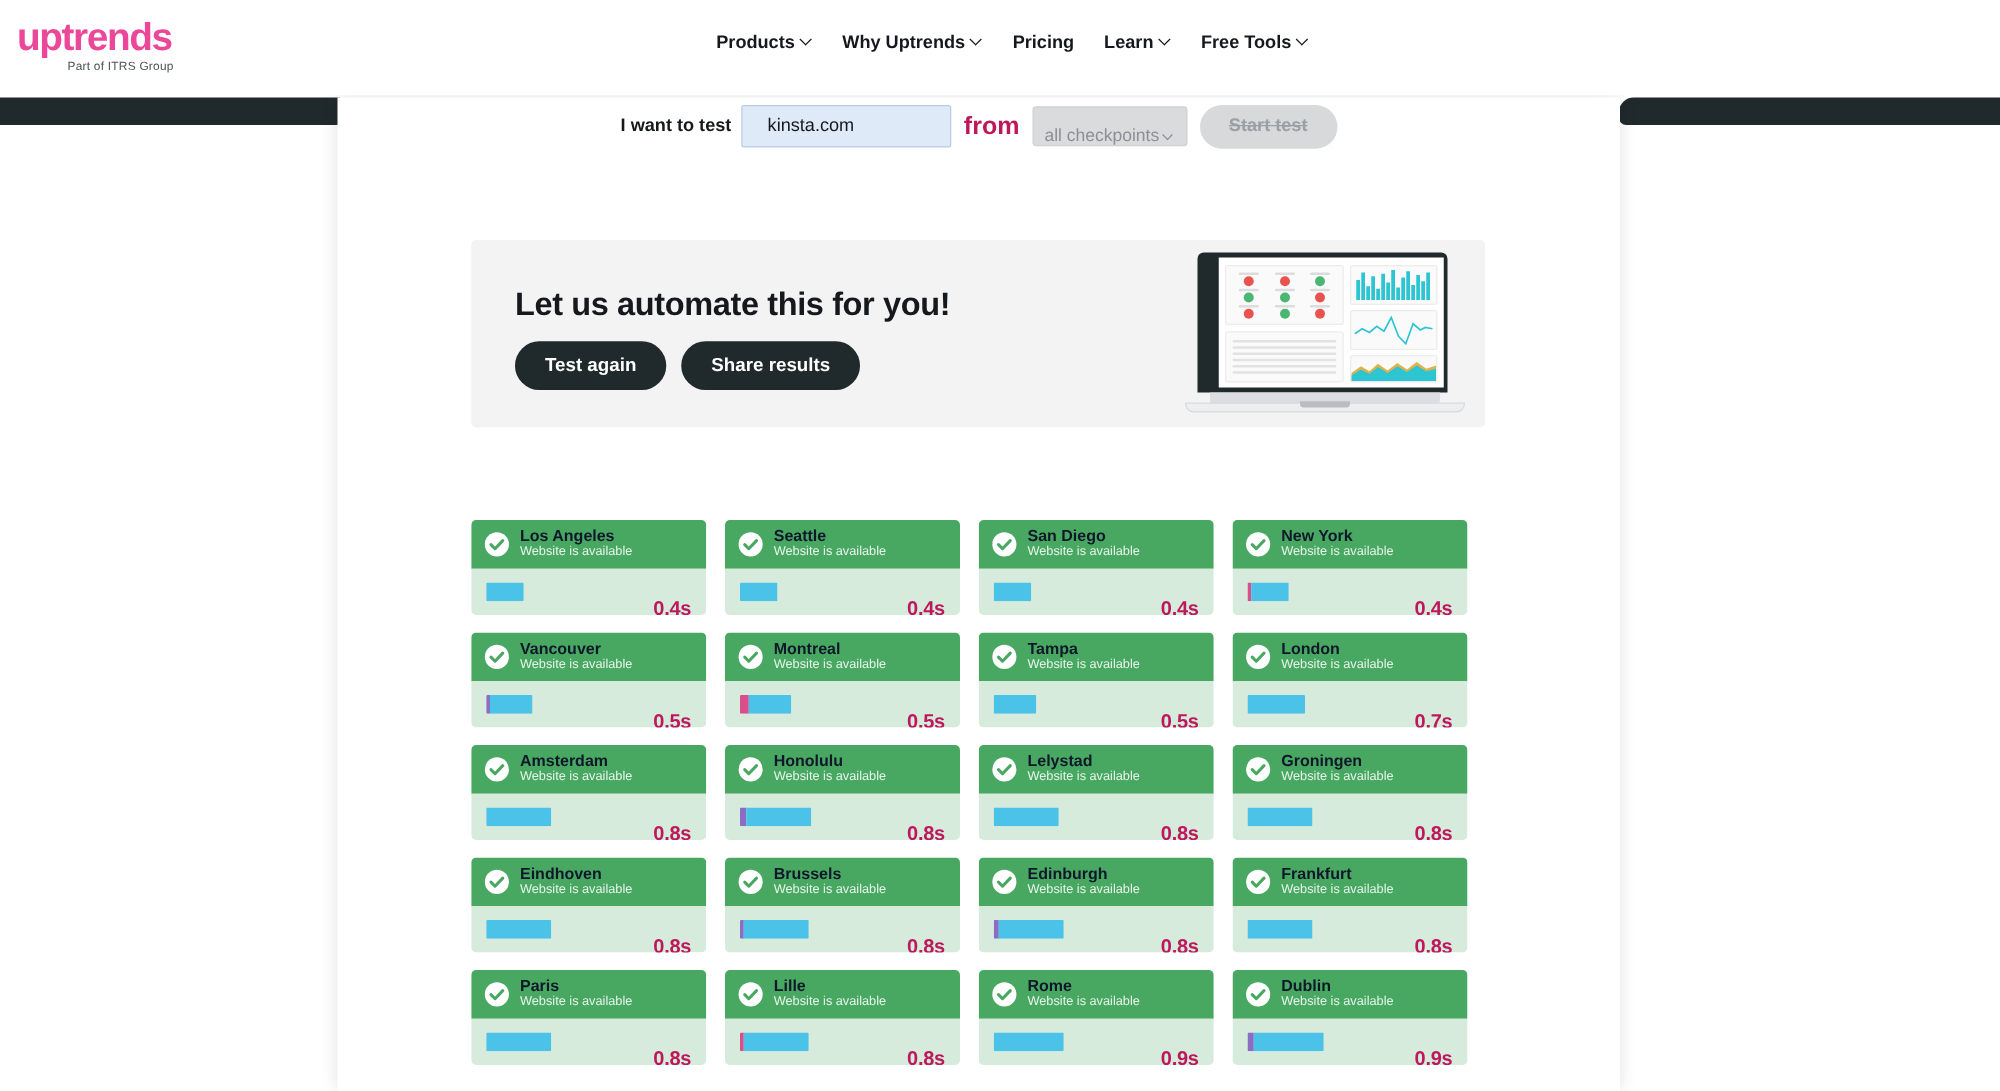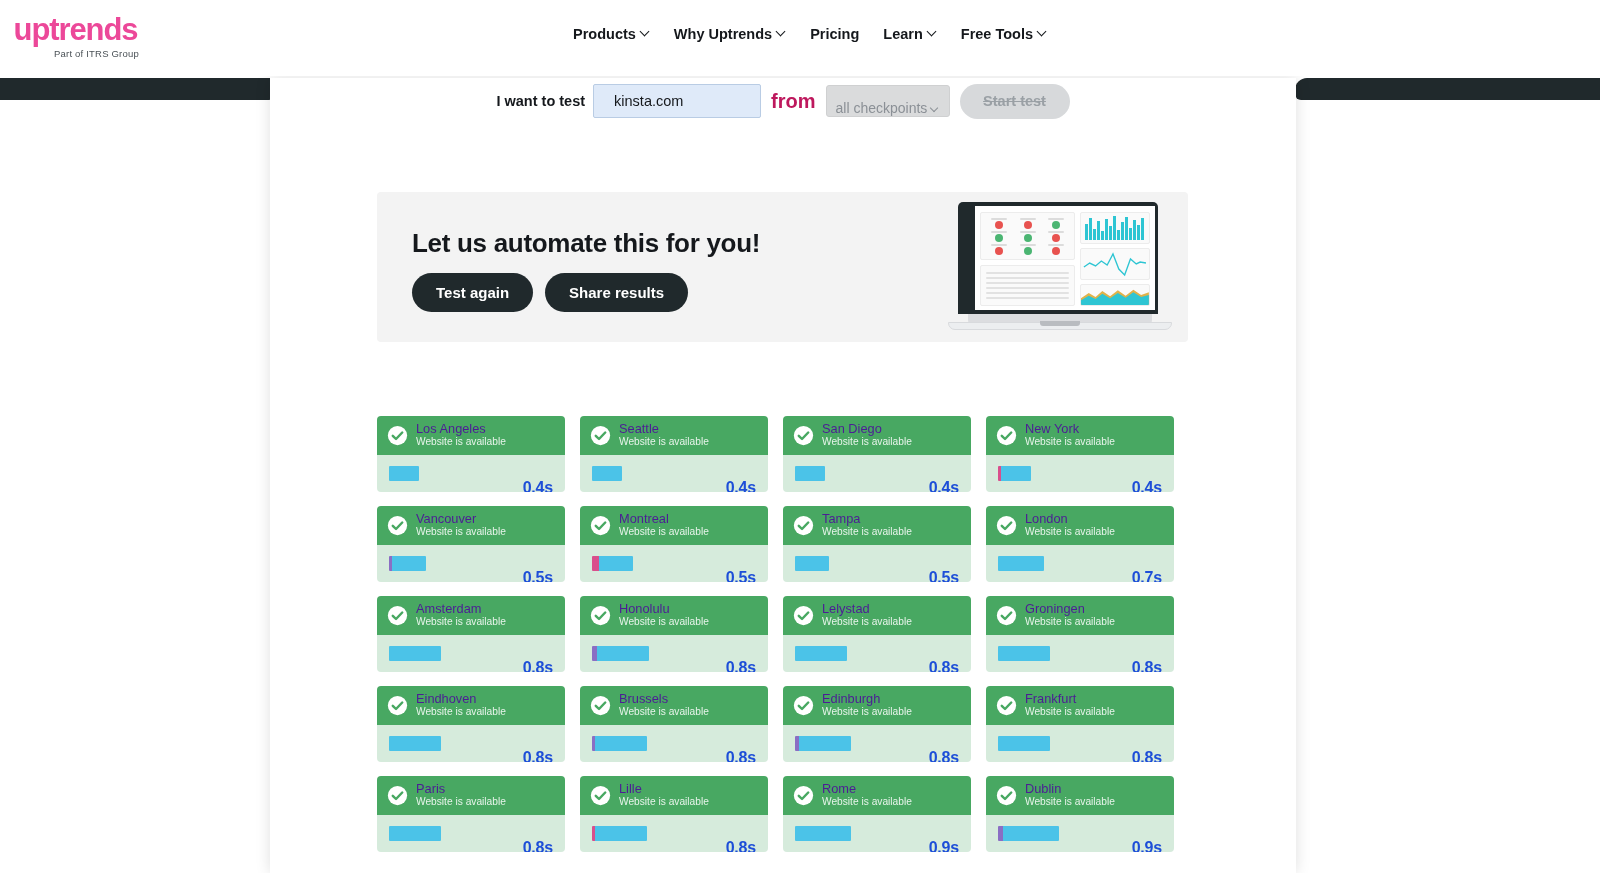--- a/index.html
+++ b/index.html
@@ -171,32 +171,32 @@
     gap: 14px 15px; z-index: 6;
   }
   .card { width: 188px; border-radius: 4px; overflow: hidden; }
   .card-head {
     background: #48a862; padding: 8px 10px 9px 10px;
     display: flex; align-items: center; gap: 8px; height: 39px;
   }
   .check-icon { width: 21px; height: 21px; flex: 0 0 21px; }
   .card-titles { display: flex; flex-direction: column; line-height: 1.12; min-width: 0; }
   .card-city {
-    font-size: 12.8px; font-weight: normal; color: #4c1d95; white-space: nowrap;
+    font-size: 12.8px; font-weight: bold; color: #0f172a; white-space: nowrap;
     overflow: hidden; text-overflow: ellipsis;
   }
   .card-status { font-size: 10.2px; color: #e7f4ea; white-space: nowrap; }
   .card-body {
     background: #d6ebdc; height: 37px;
     display: flex; align-items: center; justify-content: space-between;
     padding: 0 12px 0 12px;
   }
   .bar-wrap { display: flex; height: 15px; border-radius: 1px; overflow: hidden; }
   .bar-seg { height: 15px; }
-  .card-time { font-size: 16px; font-weight: bold; color: #1d4ed8; letter-spacing: -.2px; margin-top: 28px; }
+  .card-time { font-size: 16px; font-weight: bold; color: #be185d; letter-spacing: -.2px; margin-top: 28px; }
 </style>
 </head>
 <body>
 
 <div class="page">
 
   <div class="edge-bar left"></div>
   <div class="edge-bar right"></div>
   <div class="center-col"></div>
 

